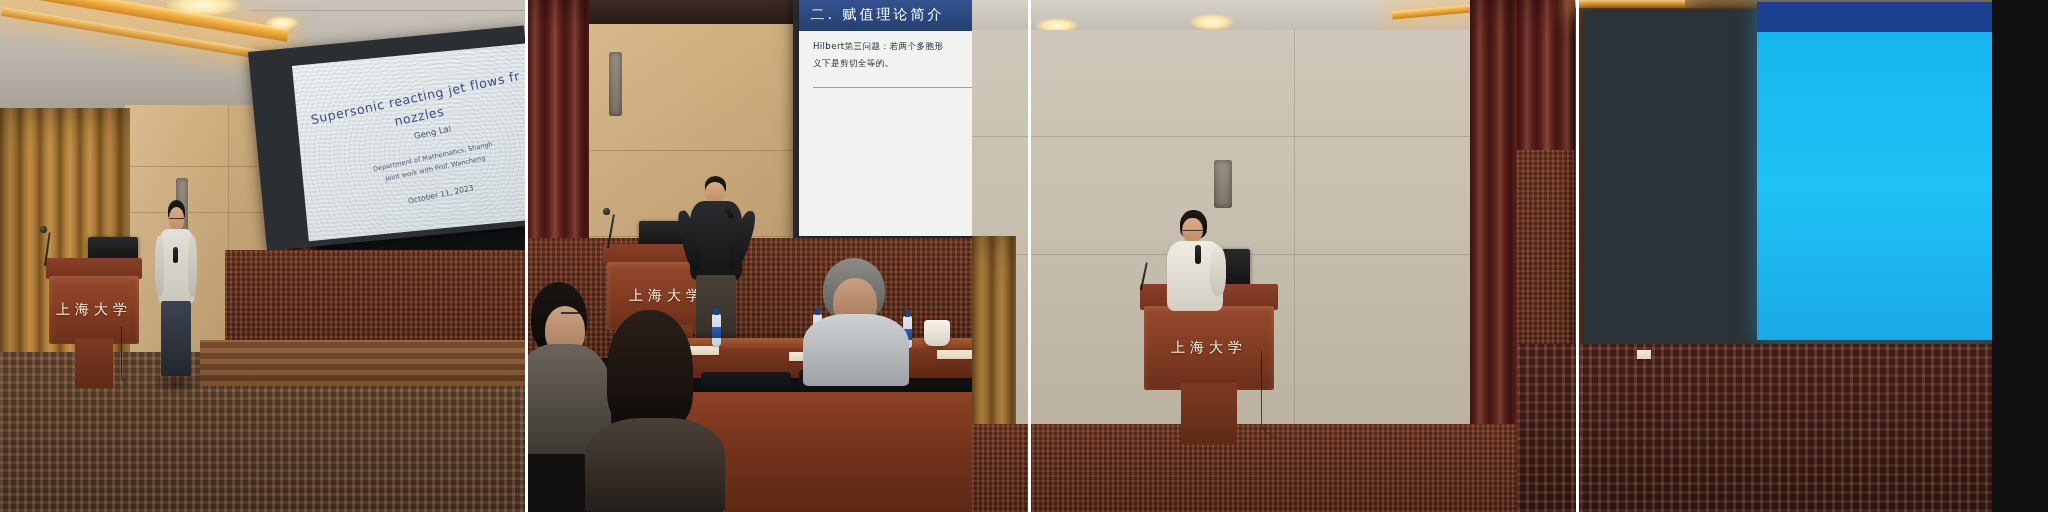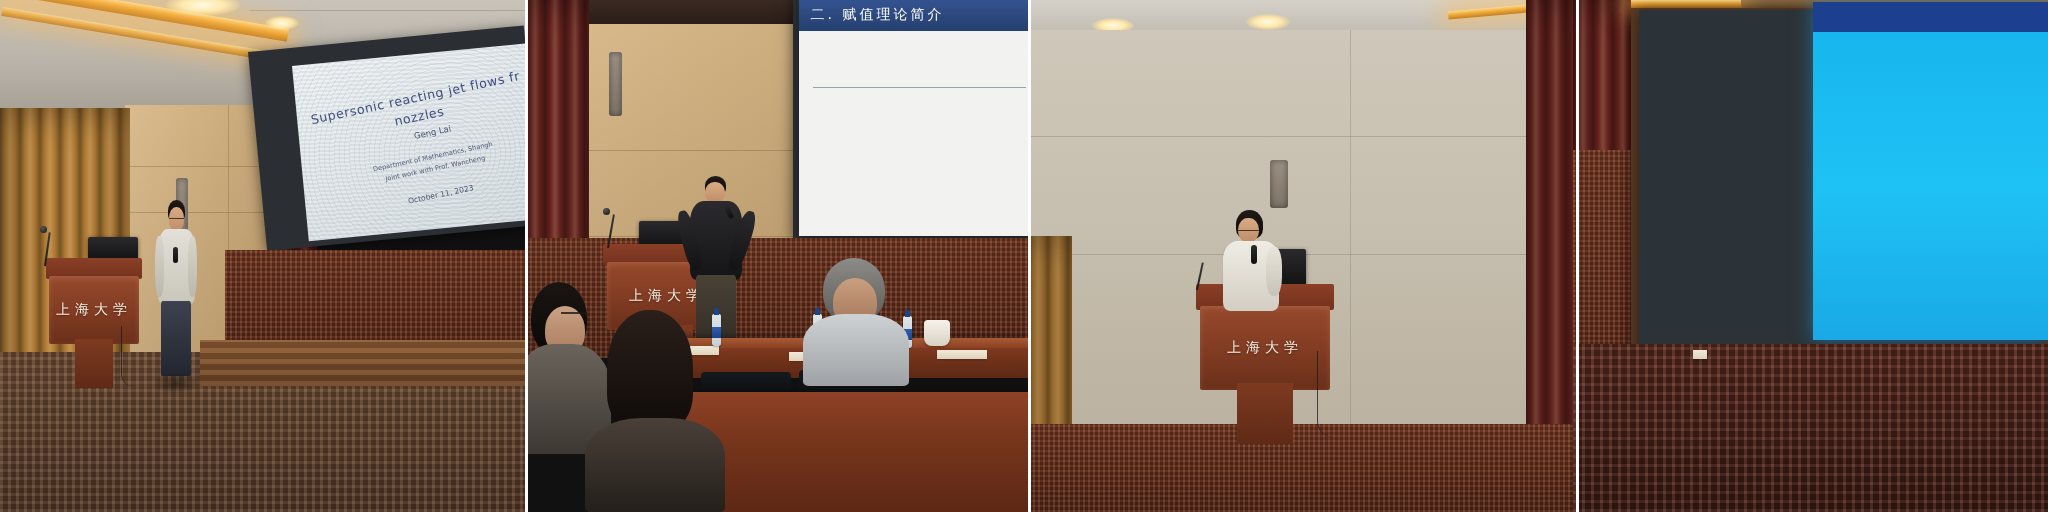--- a/index.html
+++ b/index.html
@@ -9,21 +9,21 @@
   .collage {
     position:relative;
     width:2048px; height:512px;
     display:flex;
     overflow:hidden;
     background:#111;
   }
 
   .panel { position:relative; height:512px; overflow:hidden; flex:none; }
   .p1 { width:525px; }
-  .p2 { width:503px; }
+  .p2 { width:447px; }
   .p3 { width:545px; }
   .p4 { width:475px; }
 
   
   .ceiling {
     position:absolute; left:0; top:0; width:100%;
     background:linear-gradient(180deg,#c9c3ba 0%,#b8b2a8 55%,#a49d92 100%);
   }
   .cove-light {
     position:absolute;
@@ -336,20 +336,24 @@
     <div class="wall-line" style="left:0;top:236px;width:503px;"></div>
     <div class="wall-vline" style="left:62px;top:24px;height:300px;"></div>
 
     <div class="curtain maroon" style="left:0;top:0;width:64px;height:330px;"></div>
     <div class="curtain maroon" style="left:452px;top:0;width:51px;height:330px;"></div>
     <div class="speaker-grille" style="left:84px;top:52px;width:13px;height:64px;"></div>
 
     <div class="screen-frame" style="left:268px;top:-6px;width:244px;height:246px;"></div>
     <div class="slide2" style="left:274px;top:0px;width:232px;height:236px;">
       <div class="s2-bar">二.  赋值理论简介</div>
+      <div class="s2-body">
+        <span>Hilbert第三问题：若两个多胞形</span><br>
+        <span>义下是剪切全等的。</span>
+      </div>
       <div class="s2-rule" style="top:37%;"></div>
     </div>
 
     <div class="wainscot" style="left:0;top:238px;width:503px;height:120px;"></div>
 
     <div class="podium" style="left:78px;top:244px;width:128px;height:130px;">
       <div class="podium-laptop" style="left:28%;top:-18%;width:54%;height:20%;"></div>
       <div class="podium-top"></div>
       <div class="podium-face">
         <span class="podium-sign">上海大学</span>

